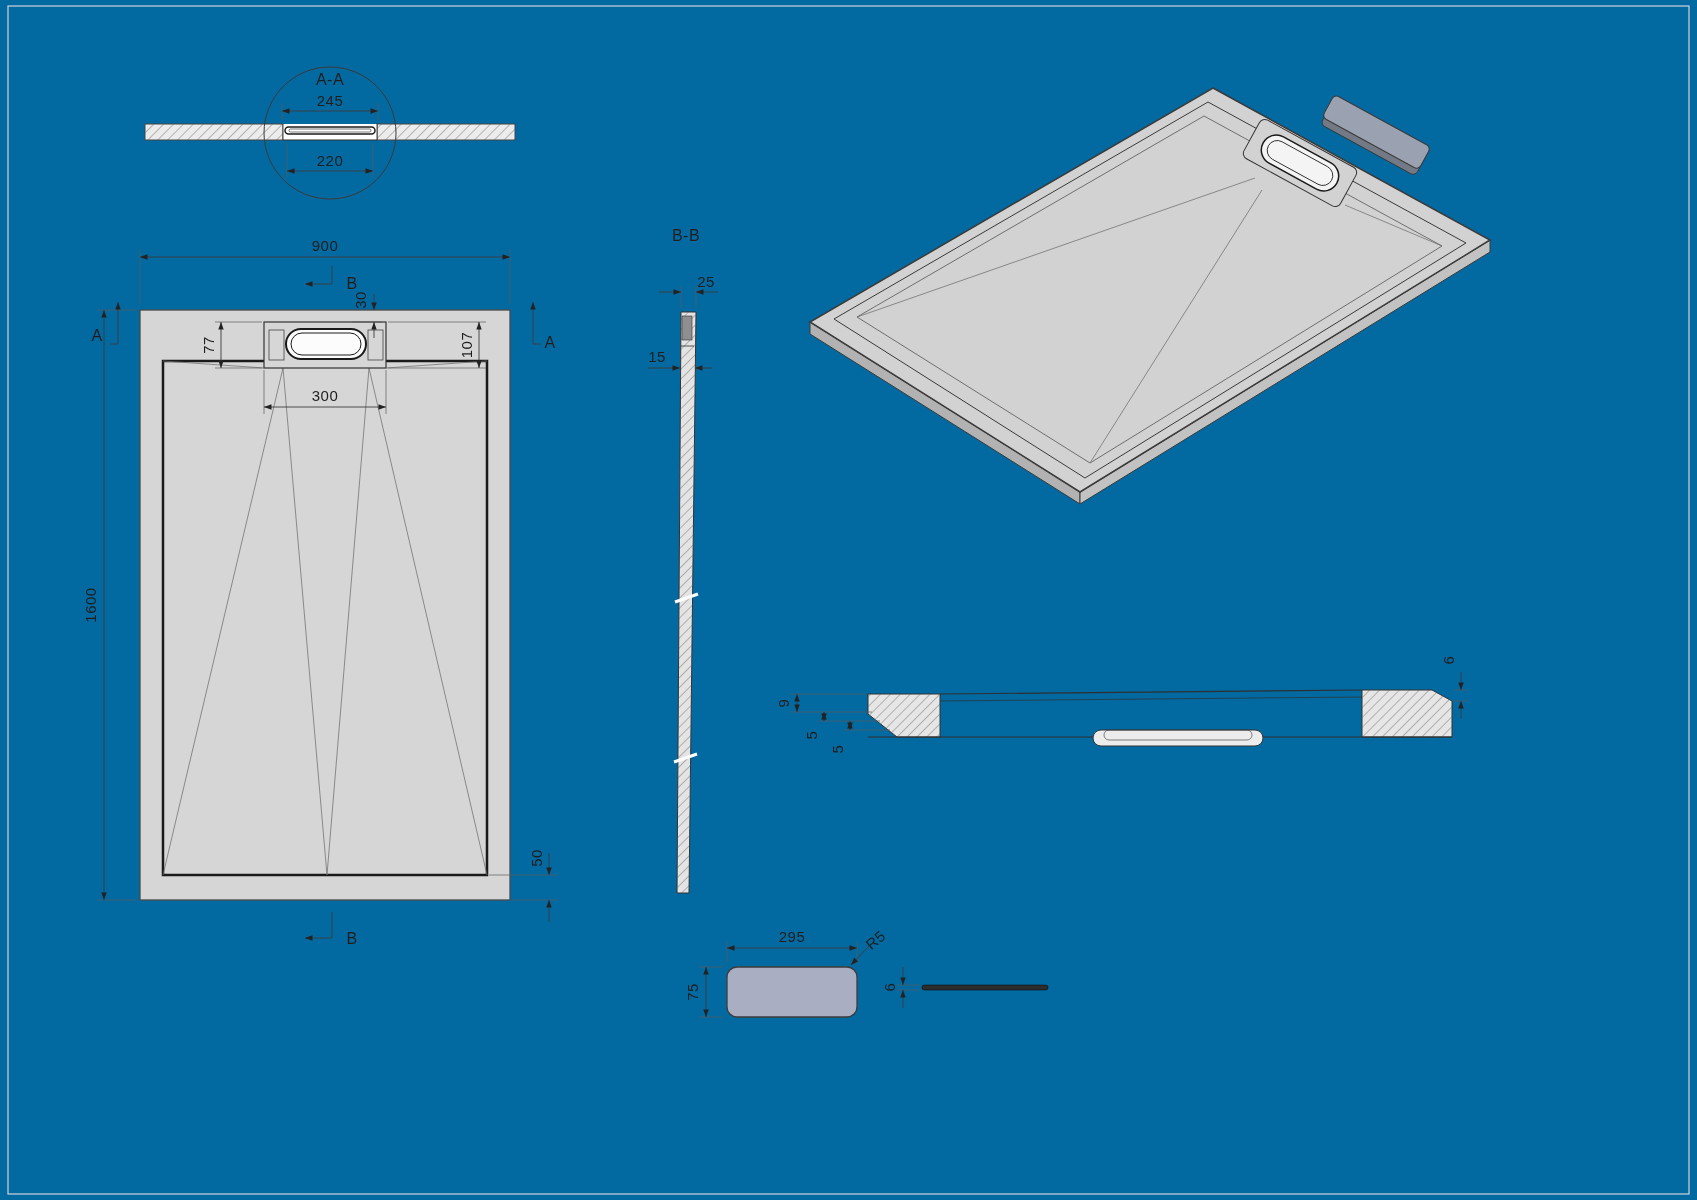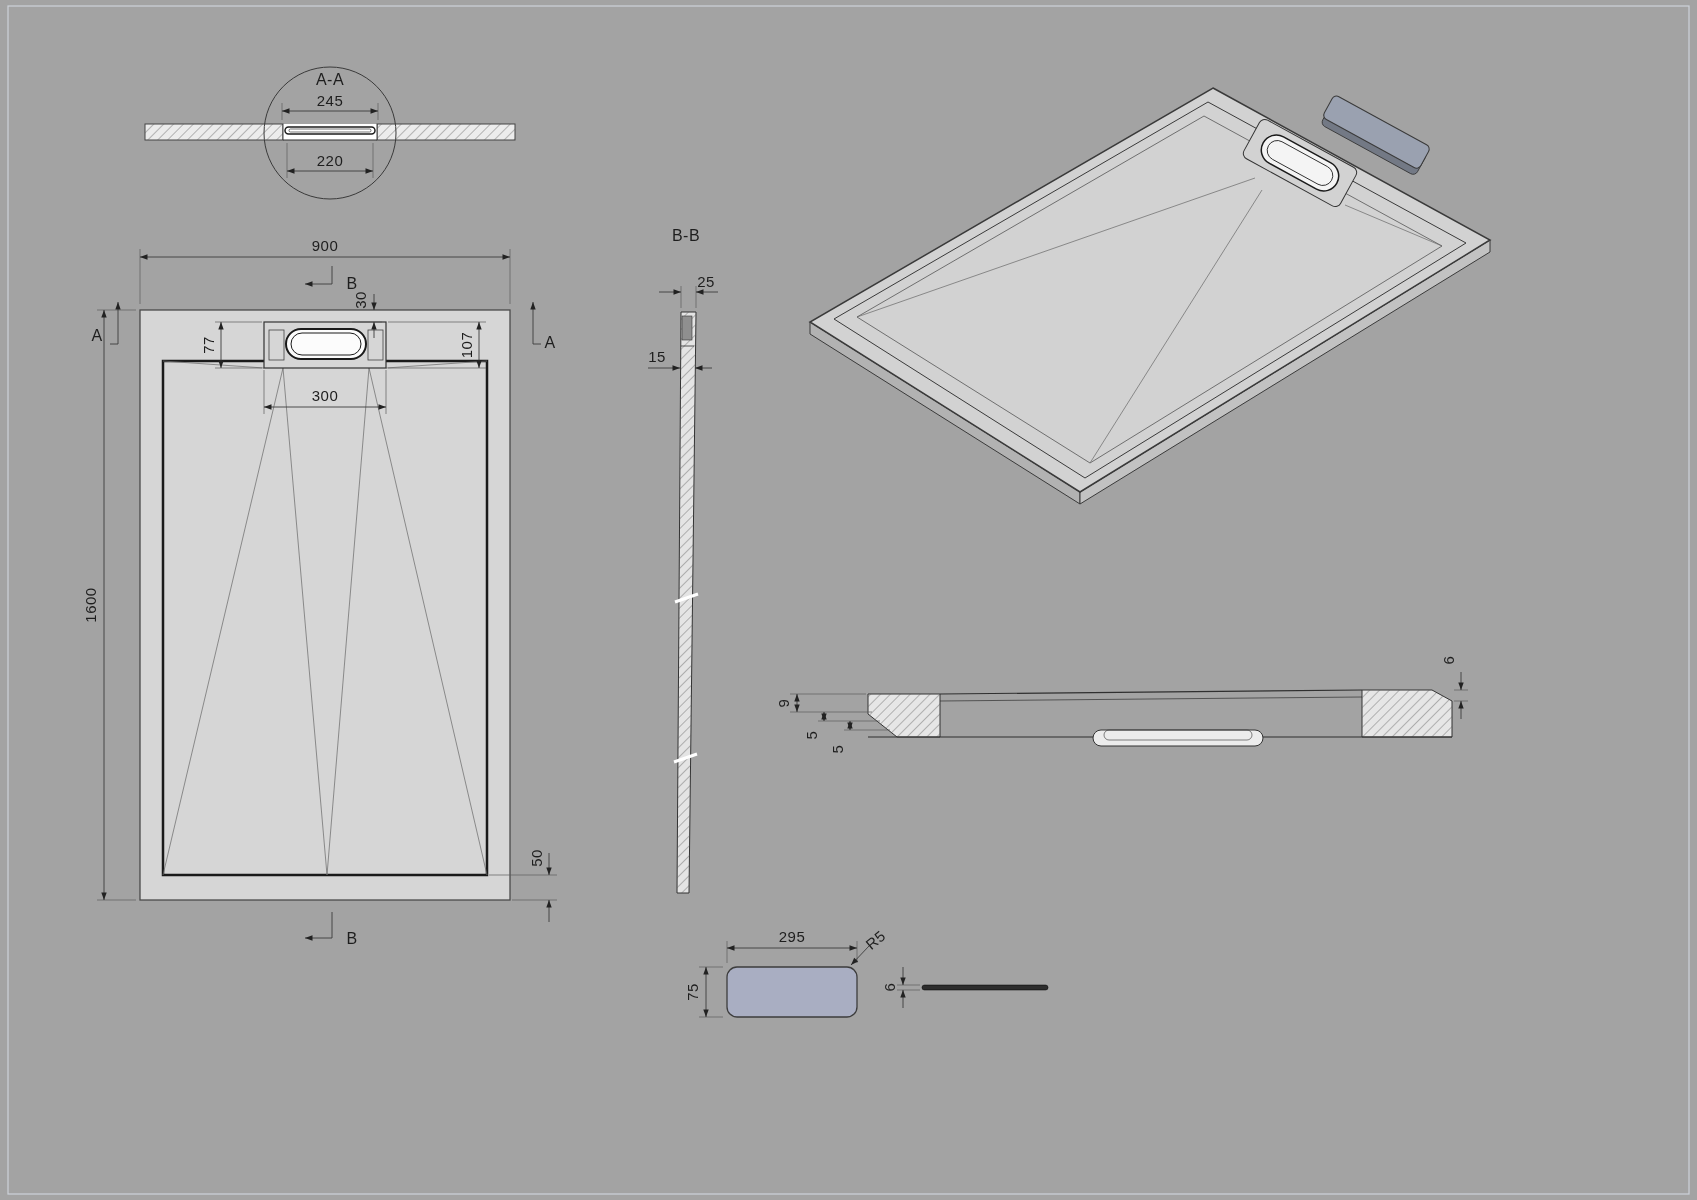--- a/index.html
+++ b/index.html
@@ -1,16 +1,16 @@
 <!DOCTYPE html>
 <html><head>
 <meta charset="utf-8">
 <style>
   html,body{margin:0;padding:0;background:#ffffff;}
-  .sheet{position:relative;width:1697px;height:1200px;background:#a3a3a3;overflow:hidden;
+  .sheet{position:relative;width:1697px;height:1200px;background:#0369a1;overflow:hidden;
          font-family:"Liberation Sans", sans-serif;}
   svg{position:absolute;left:0;top:0;}
   text.dim{font-family:"Liberation Sans",sans-serif;font-size:15px;fill:#1e1e1e;letter-spacing:0.5px;}
   text.lbl{font-family:"Liberation Sans",sans-serif;font-size:16px;fill:#1e1e1e;letter-spacing:0.5px;}
   .ext{stroke:#5b5b5b;stroke-width:0.7;fill:none;}
   .dimln{stroke:#3c3c3c;stroke-width:0.9;fill:none;}
   .outline{stroke:#2f2f2f;fill:none;}
   .thin{stroke:#6f6f6f;stroke-width:0.75;fill:none;}
 </style>
 </head>

